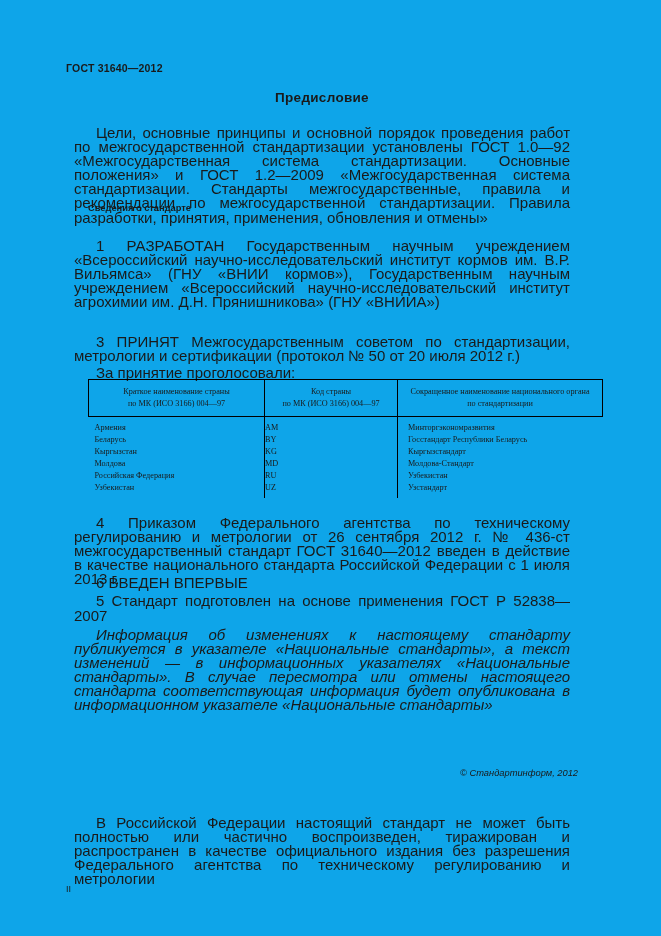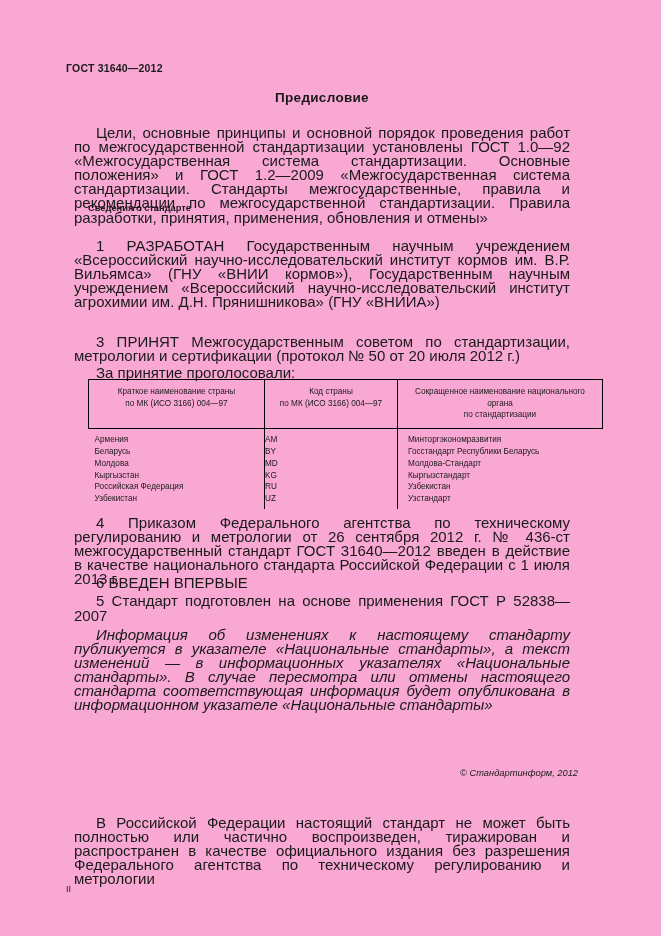--- a/index.html
+++ b/index.html
@@ -8,21 +8,21 @@
     background: #ffffff;
   }
   body {
     font-family: "Liberation Sans", sans-serif;
     color: #1a1a1a;
   }
   .page {
     position: relative;
     width: 661px;
     height: 936px;
-    background: #f9a8d4;
+    background: #0ea5e9;
     overflow: hidden;
     box-sizing: border-box;
   }
 
   
   .doc-header {
     position: absolute;
     left: 66px;
     top: 62px;
     font-size: 10.5px;
@@ -79,20 +79,21 @@
     width: 487px;
     border-collapse: collapse;
     table-layout: fixed;
     font-size: 8.2px;
   }
   .vote-table th,
   .vote-table td {
     border: 1px solid #000000;
     padding: 0;
     vertical-align: top;
+    font-family: Liberation Serif, serif;
   }
   .vote-table thead th {
     text-align: center;
     font-weight: normal;
     line-height: 11.6px;
     padding: 6px 4px 7px 4px;
   }
   .vote-table tbody td {
     line-height: 11.9px;
     padding: 0 0 0 6px;
@@ -187,30 +188,30 @@
         <td class="col-name">Армения</td>
         <td class="col-code cell-code tbl-inner-border">AM</td>
         <td class="col-organ cell-organ tbl-inner-border">Минторгэкономразвития</td>
       </tr>
       <tr>
         <td class="col-name">Беларусь</td>
         <td class="col-code cell-code tbl-inner-border">BY</td>
         <td class="col-organ cell-organ tbl-inner-border">Госстандарт Республики Беларусь</td>
       </tr>
       <tr>
+        <td class="col-name">Кыргызстан</td>
+        <td class="col-code cell-code tbl-inner-border">KG</td>
+        <td class="col-organ cell-organ tbl-inner-border">Кыргызстандарт</td>
+      </tr>
+      <tr>
         <td class="col-name">Молдова</td>
         <td class="col-code cell-code tbl-inner-border">MD</td>
         <td class="col-organ cell-organ tbl-inner-border">Молдова-Стандарт</td>
       </tr>
       <tr>
-        <td class="col-name">Кыргызстан</td>
-        <td class="col-code cell-code tbl-inner-border">KG</td>
-        <td class="col-organ cell-organ tbl-inner-border">Кыргызстандарт</td>
-      </tr>
-      <tr>
         <td class="col-name">Российская Федерация</td>
         <td class="col-code cell-code tbl-inner-border">RU</td>
         <td class="col-organ cell-organ tbl-inner-border">Узбекистан</td>
       </tr>
       <tr>
         <td class="col-name">Узбекистан</td>
         <td class="col-code cell-code tbl-inner-border">UZ</td>
         <td class="col-organ cell-organ tbl-inner-border">Узстандарт</td>
       </tr>
     </tbody>

